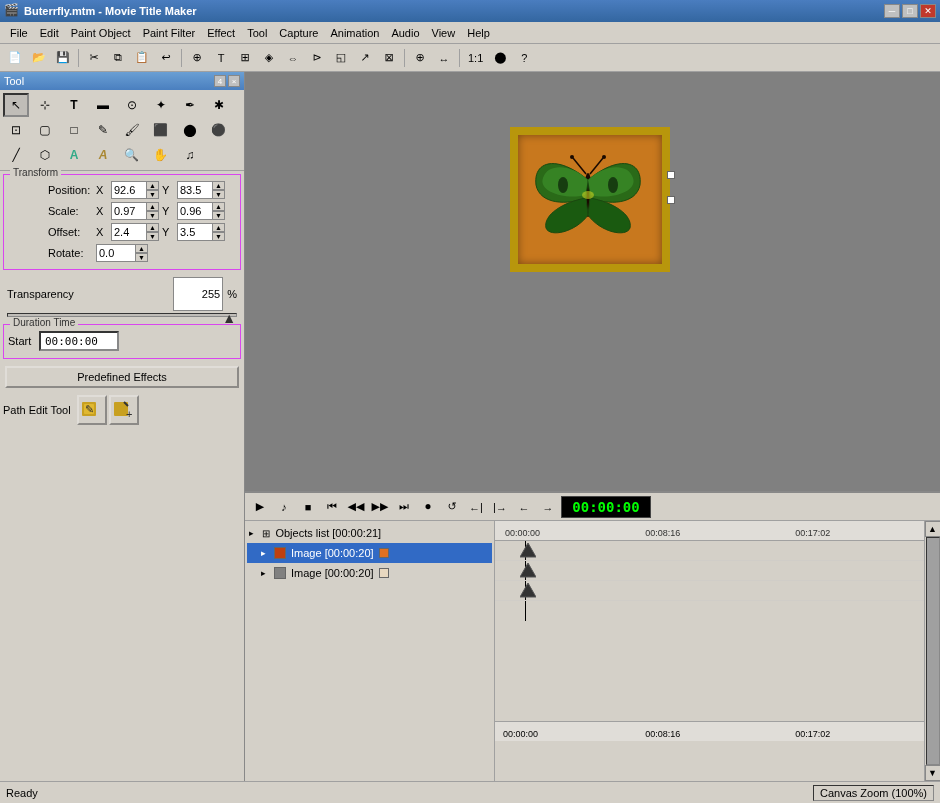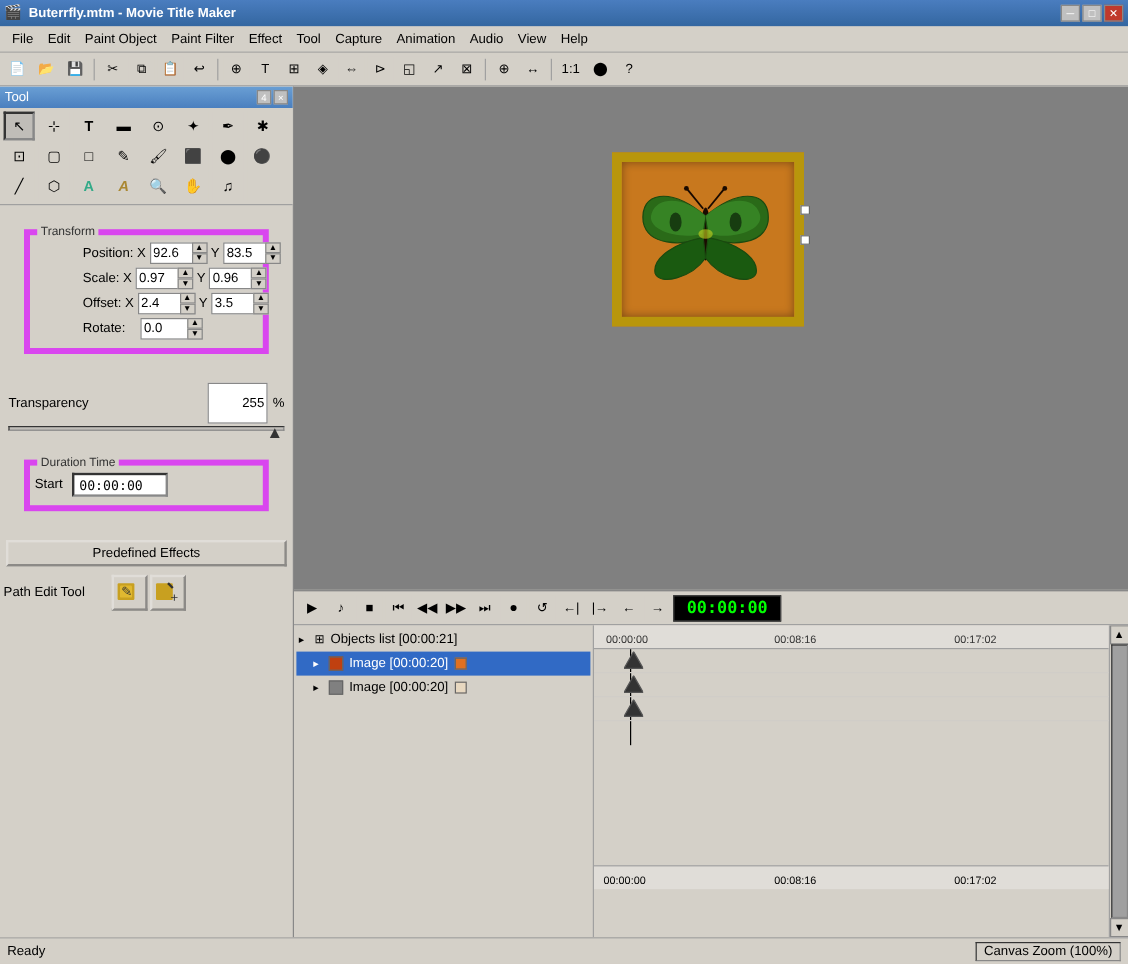--- a/index.html
+++ b/index.html
@@ -184,21 +184,21 @@
       cursor: pointer;
       font-size: 11px;
       display: flex; align-items: center; justify-content: center;
     }
 
     
     .path-edit-section {
       margin: 3px;
       display: flex;
       align-items: center;
-      gap: 22px;
+      gap: 6px;
     }
     .path-label { font-size: 11px; }
     .path-icons {
       display: flex; gap: 2px;
     }
     .path-icon {
       width: 30px; height: 30px;
       background: #d4d0c8;
       border: 2px outset #e0ddd8;
       cursor: pointer;
@@ -362,23 +362,23 @@
       font-family: monospace;
       font-size: 14px;
       font-weight: bold;
       border: 1px solid #444;
       min-width: 90px;
       text-align: center;
     }
 
     
     .group-box {
-      border: 5px solid #d946ef;
+      border: 1px solid #d946ef;
       position: relative;
-      margin: 20px;
+      margin: 3px;
       padding: 6px 4px 4px 4px;
     }
     .group-title {
       position: absolute;
       top: -8px;
       left: 6px;
       background: #d4d0c8;
       padding: 0 3px;
       font-size: 10px;
       color: #333;

